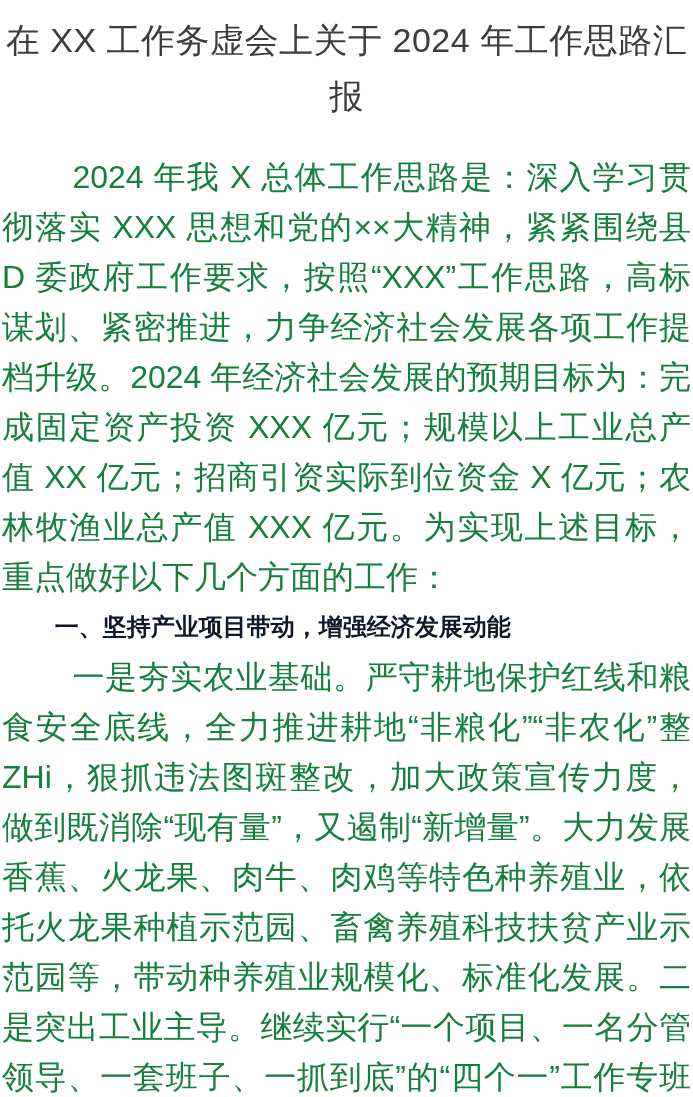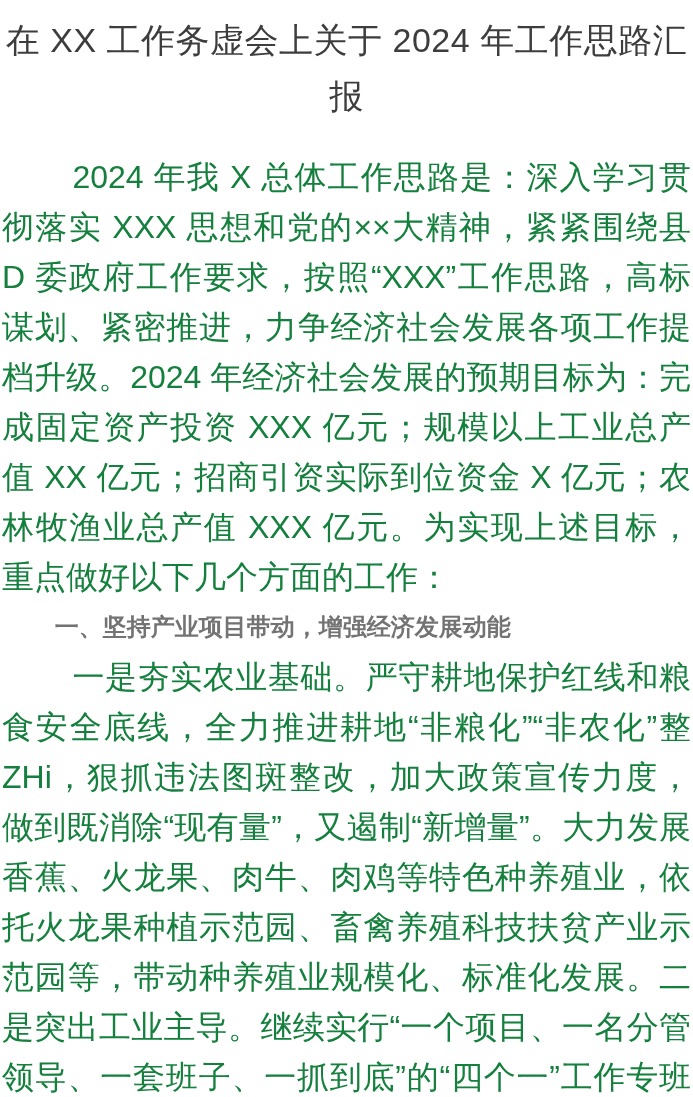--- a/index.html
+++ b/index.html
@@ -36,21 +36,21 @@
     word-break: break-word;
   }
   .para.first {
     margin-top: 28px;
   }
   .section-heading {
     padding: 0 2px;
     font-size: 24px;
     line-height: 50px;
     font-weight: 700;
-    color: #737373;
+    color: #0f172a;
     text-align: left;
     text-indent: 2.2em;
   }
 </style>
 </head>
 <body>
 
 <div class="page">
   <h1 class="doc-title">在 XX 工作务虚会上关于 2024 年工作思路汇报</h1>
 

